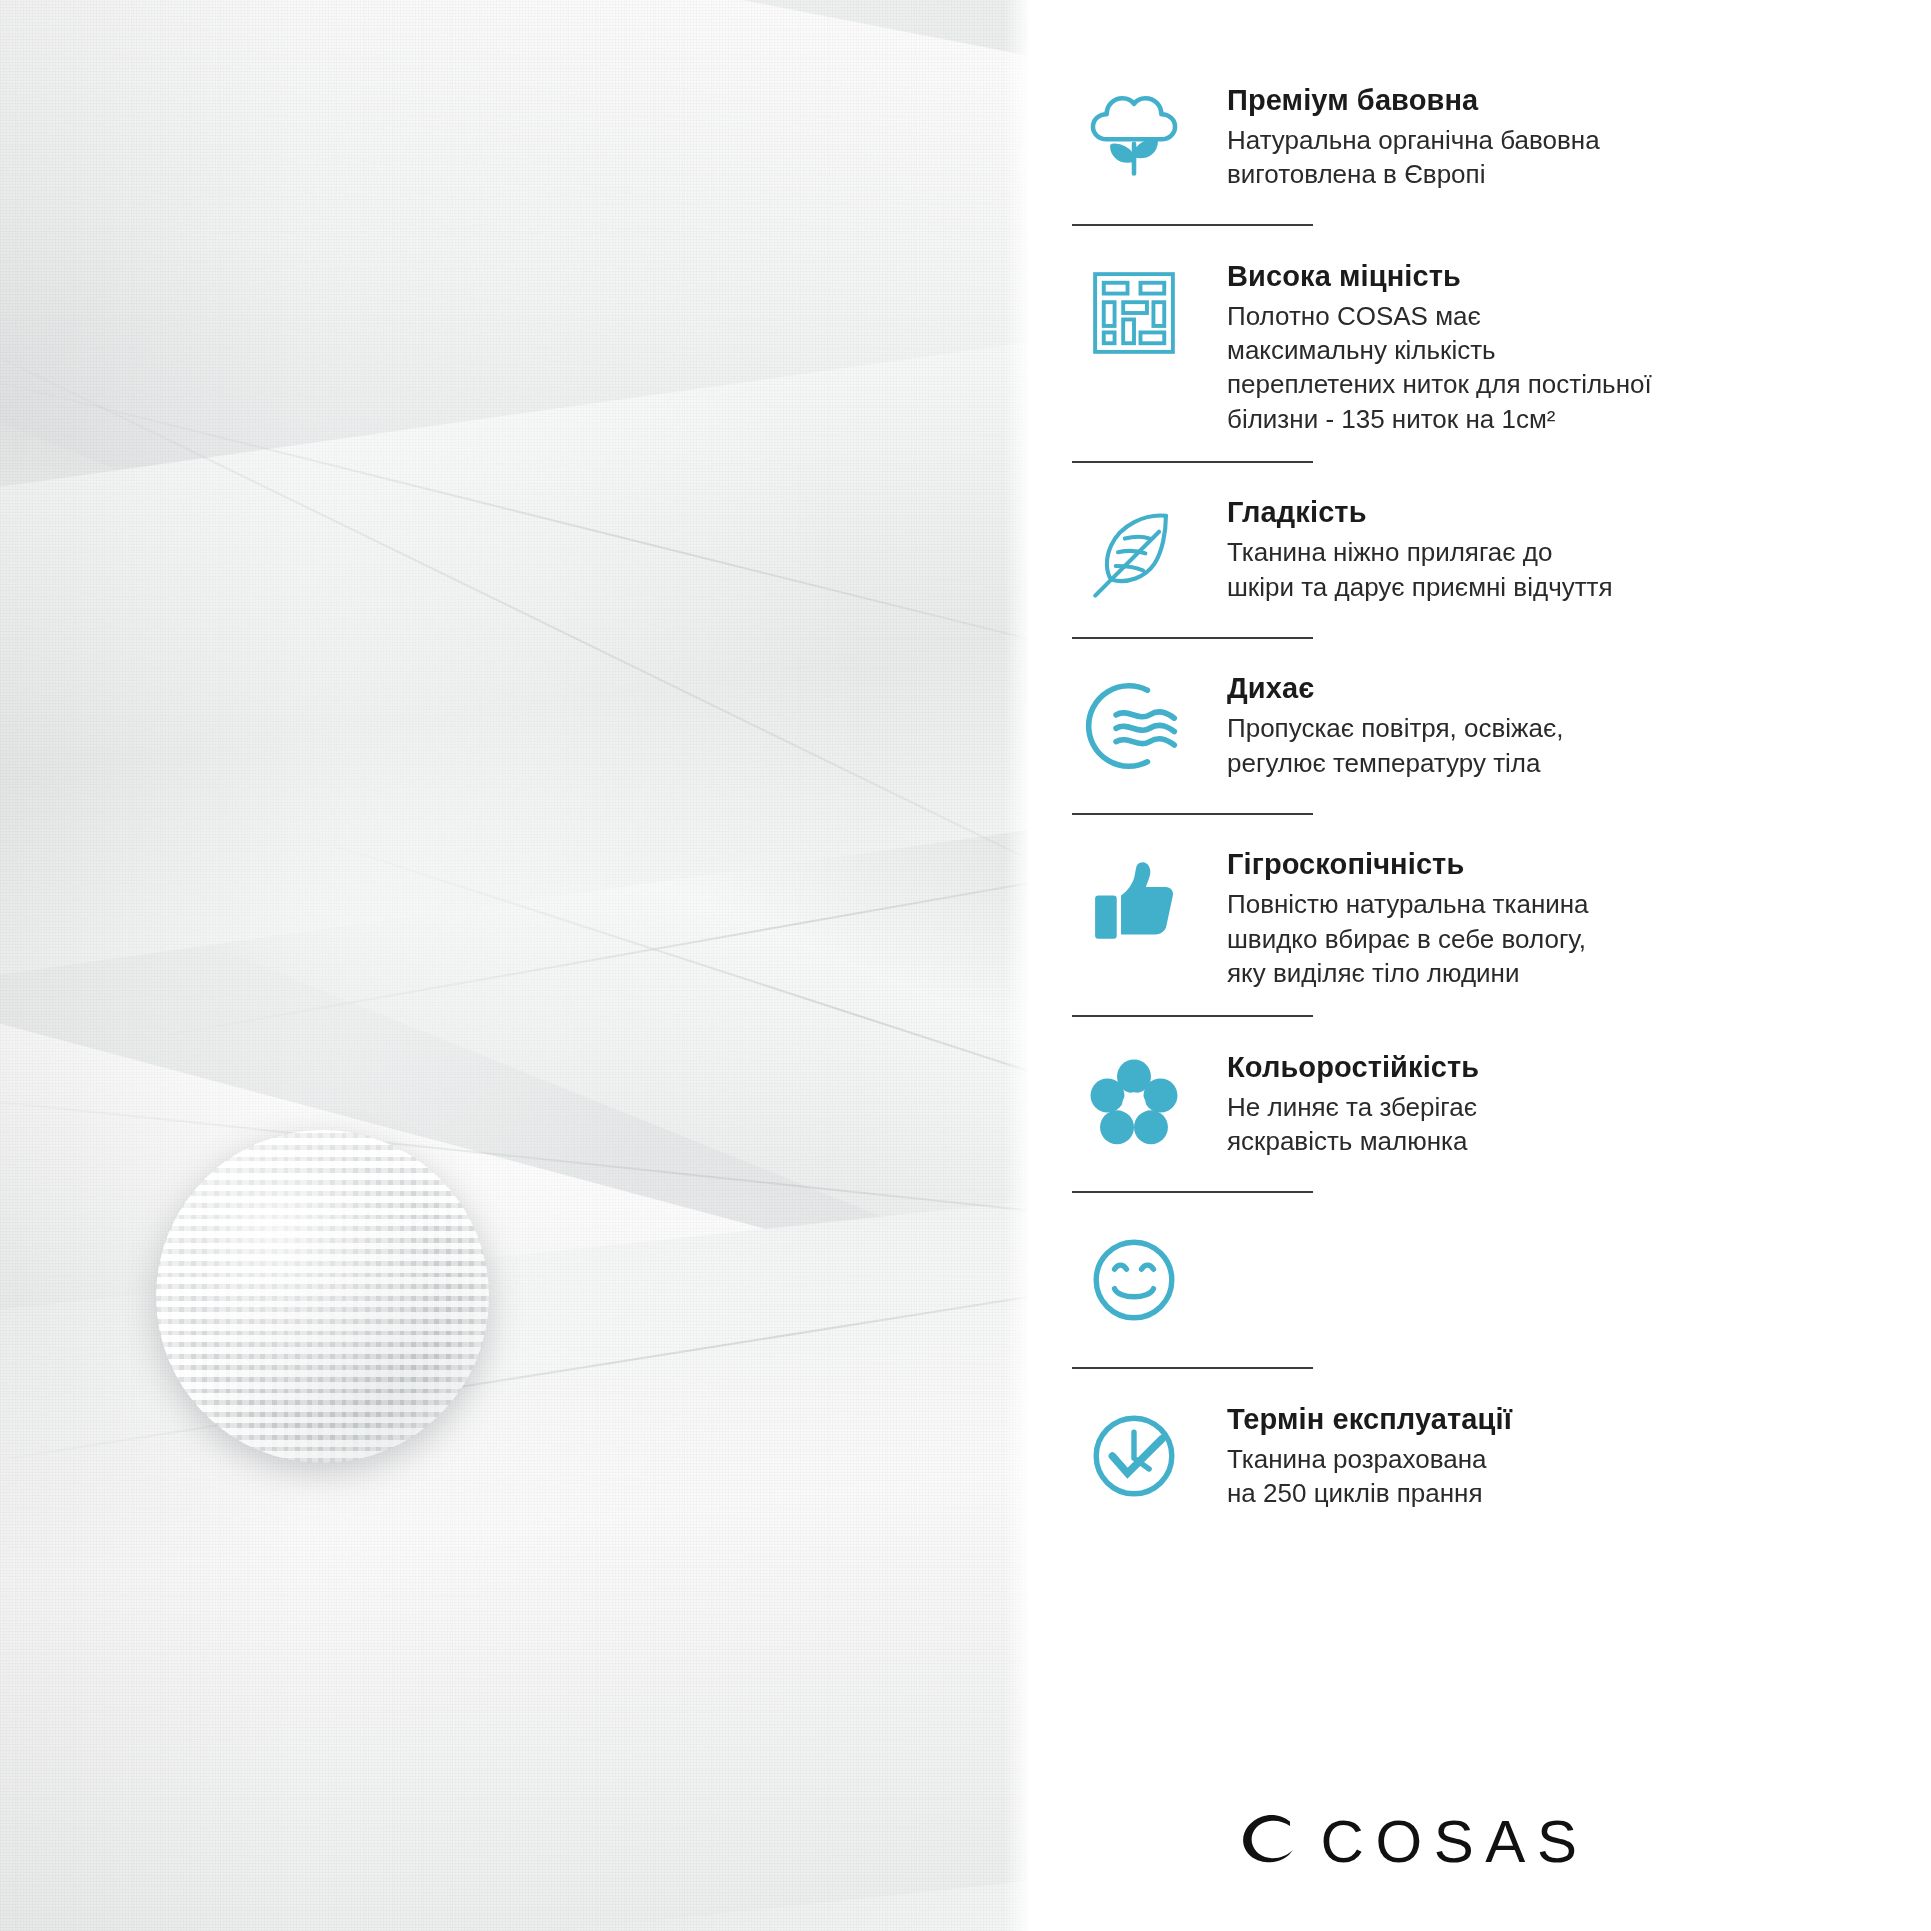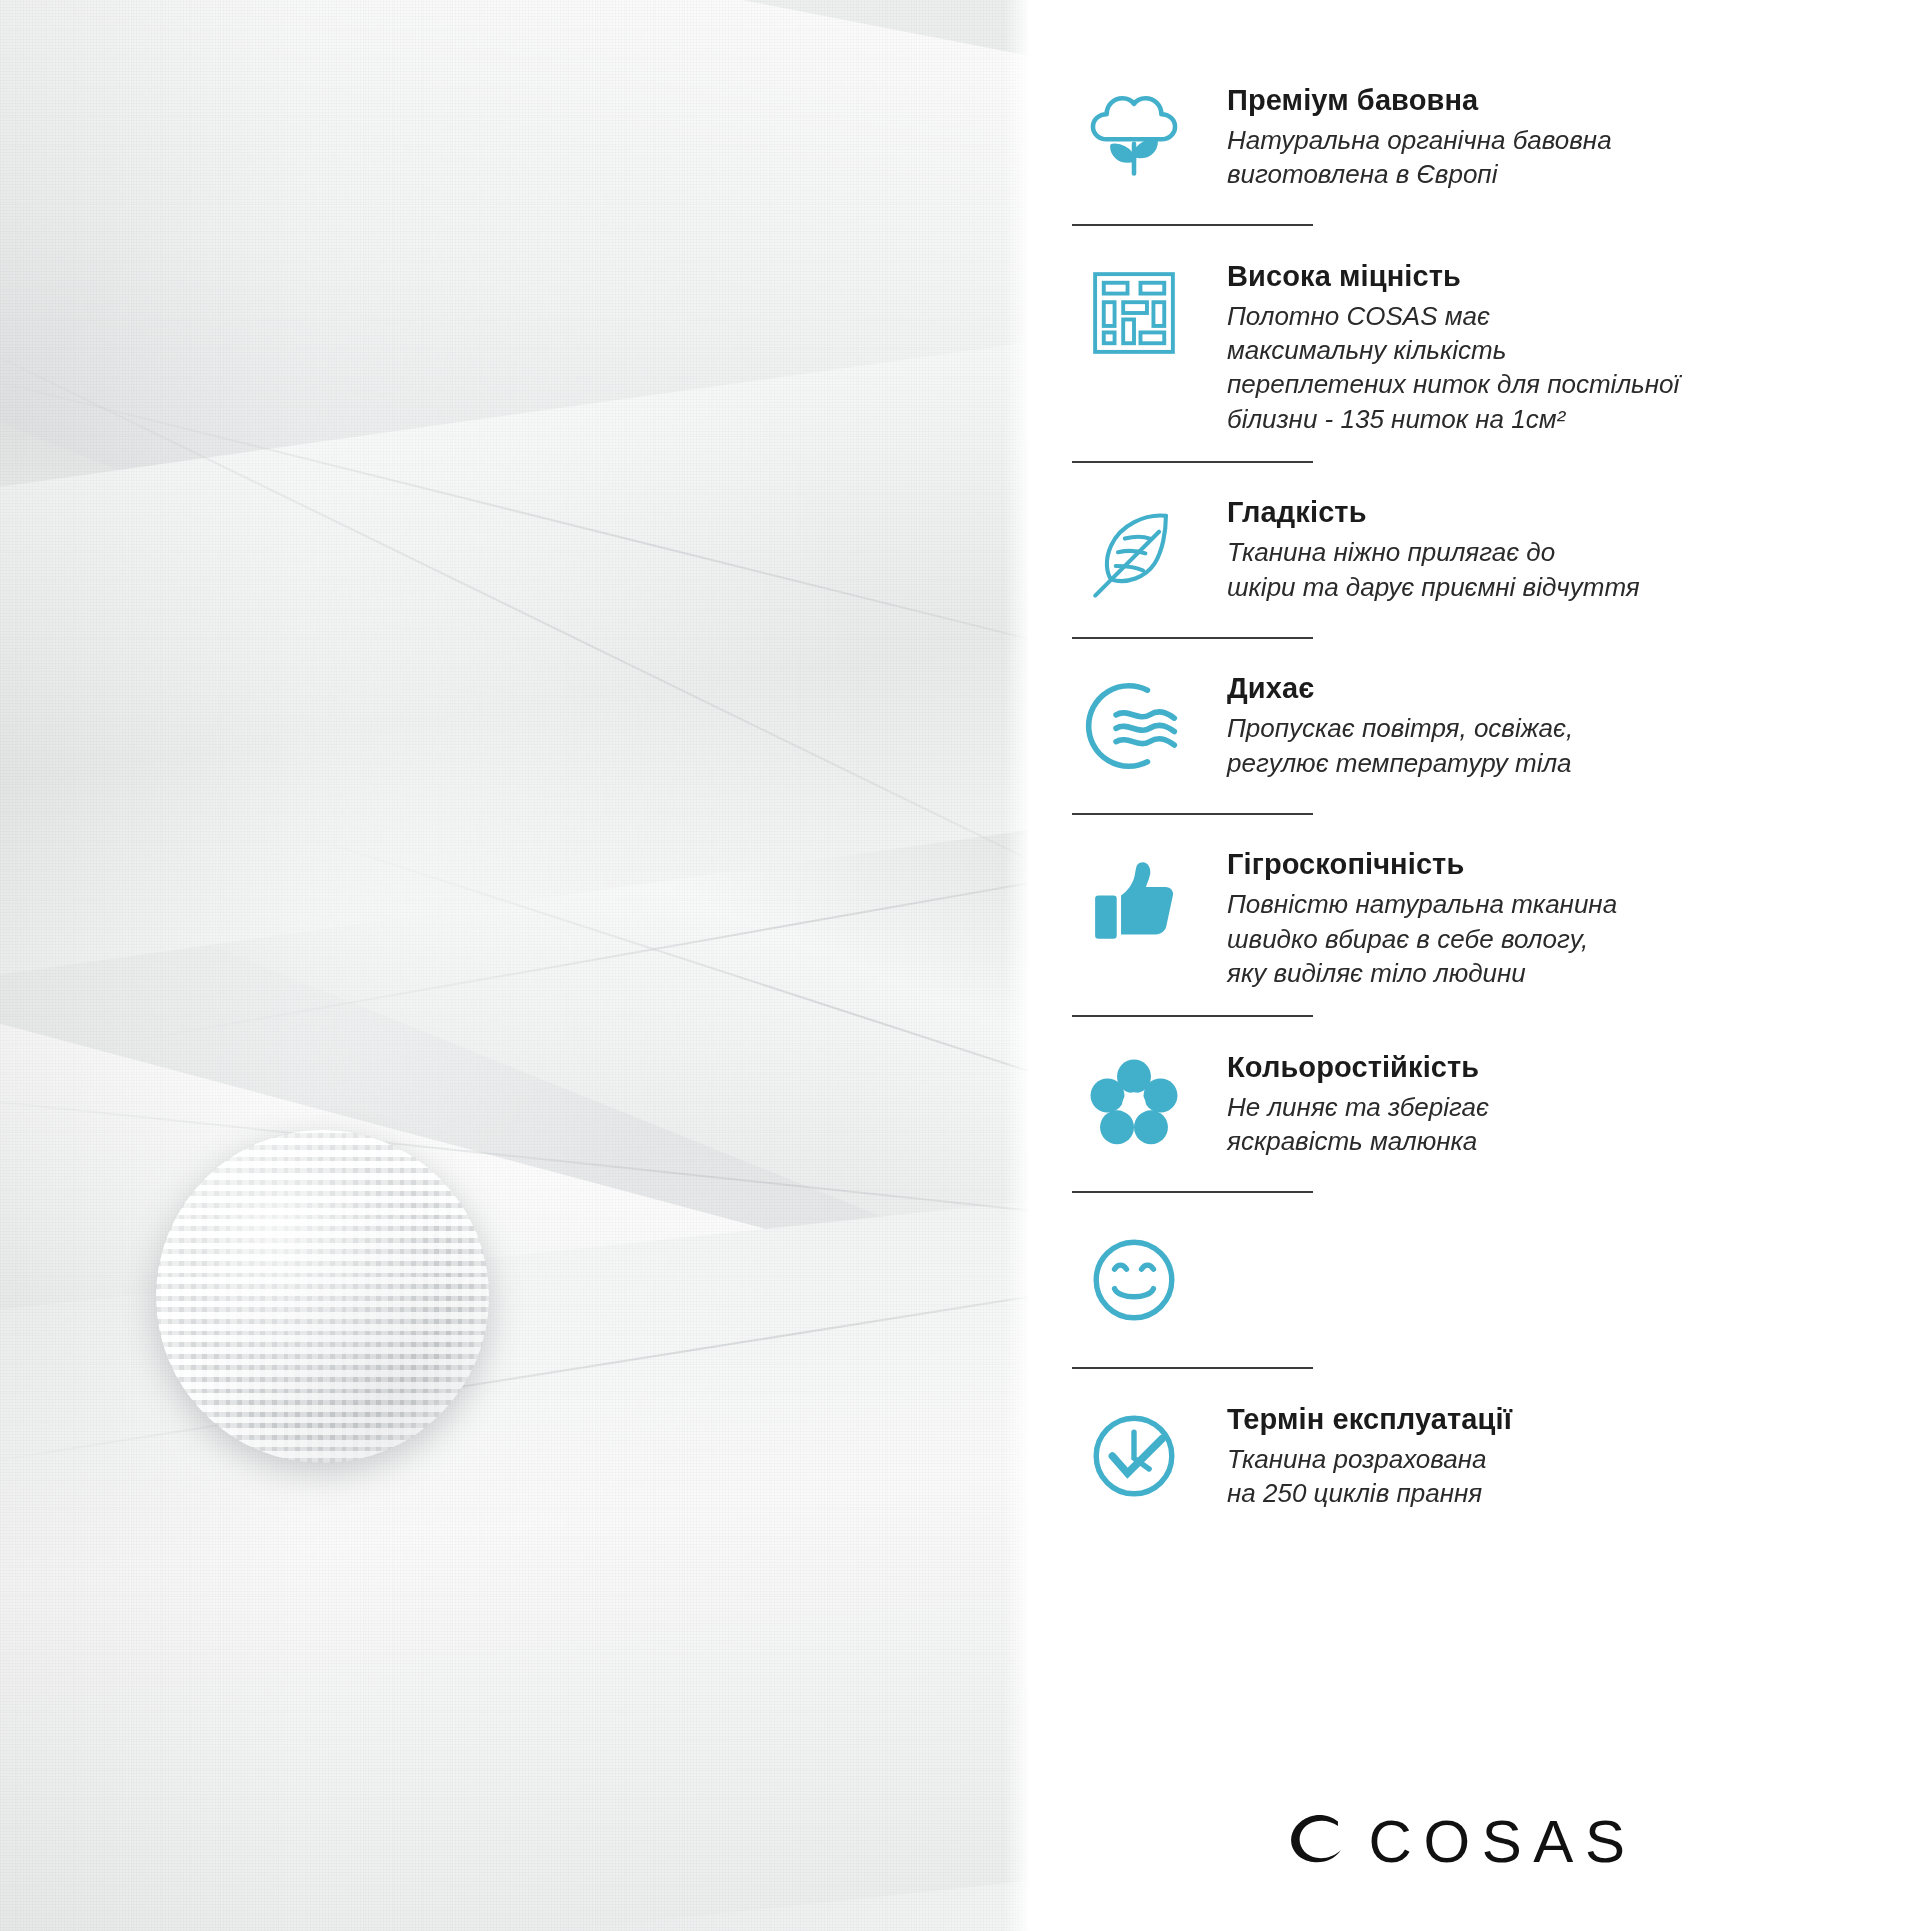--- a/index.html
+++ b/index.html
@@ -171,36 +171,35 @@
     letter-spacing: 0.1px;
     margin: 0 0 5.8px 0;
     line-height: 1.18;
   }
   .f-desc {
     font-size: 26px;
     color: #2a2a2a;
     line-height: 1.32;
     margin: 0;
     white-space: pre-line;
-    font-style: italic;
   }
   .sep {
     height: 1.9px;
     background: #3b3b3b;
     width: 241px;
     margin: 25px 0 25px 0;
   }
   .sep-row {
     padding-left: 0;
   }
 
   
   .logo {
     position: absolute;
-    left: 1284px;
+    left: 1236px;
     top: 1806px;
     display: flex;
     align-items: center;
     gap: 13.5px;
   }
   .logo-mark {
     width: 71px;
     height: 71px;
   }
   .logo-text {

